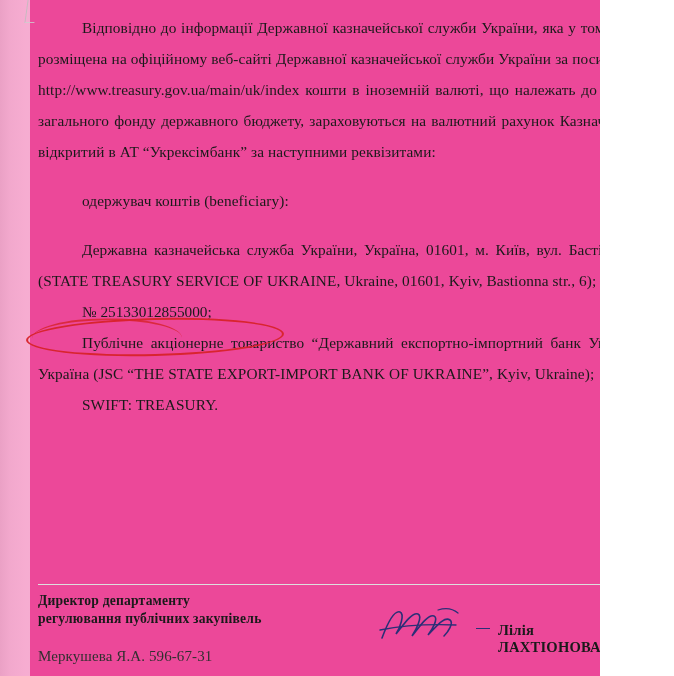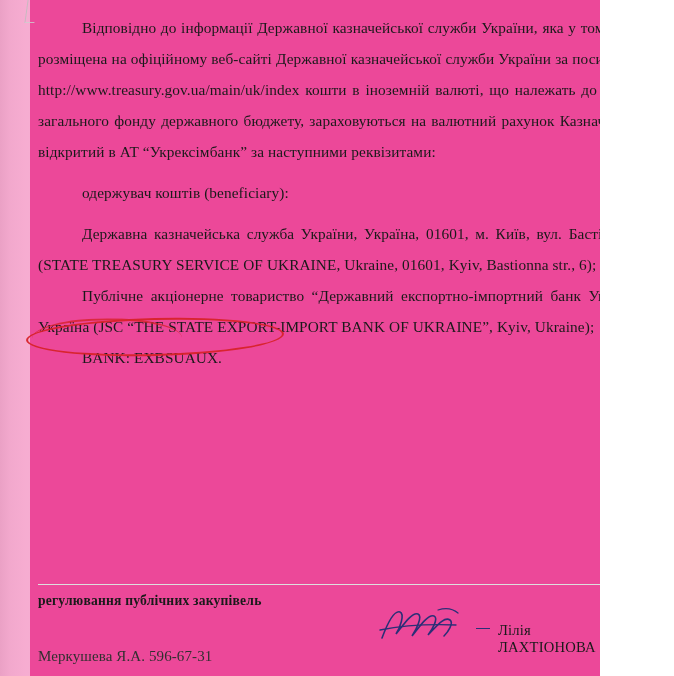--- a/index.html
+++ b/index.html
@@ -49,21 +49,21 @@
 
   p.para {
     margin: 0 0 0 0;
     font-size: 15.3px;
     line-height: 31px;
     text-align: justify;
     text-justify: inter-word;
     text-indent: 44px;
     letter-spacing: 0.1px;
   }
-  p.gap { margin-top: 10px; }
+  p.gap { margin-top: 18px; }
 
   .acct-line {
     position: relative;
     font-size: 15.3px;
     line-height: 31px;
     text-indent: 44px;
     margin: 0;
   }
 
   
@@ -110,21 +110,21 @@
     font-size: 13.6px;
     line-height: 17.5px;
     font-weight: bold;
     letter-spacing: 0.2px;
   }
   .sig-name {
     position: absolute;
     left: 498px;
     top: 622px;
     font-size: 14.6px;
-    font-weight: normal;
+    font-weight: bold;
     letter-spacing: 0.2px;
   }
   .signature-mark {
     position: absolute;
     left: 378px;
     top: 604px;
     width: 108px;
     height: 40px;
   }
   .sig-dash {
@@ -154,34 +154,36 @@
 
   <div class="body-text">
 
     <p class="para">Відповідно до інформації Державної казначейської служби України, яка у тому числі розміщена на офіційному веб-сайті Державної казначейської служби України за посиланням http://www.treasury.gov.ua/main/uk/index кошти в іноземній валюті, що належать до доходів загального фонду державного бюджету, зараховуються на валютний рахунок Казначейства, відкритий в АТ “Укрексімбанк” за наступними реквізитами:</p>
 
     <p class="para gap">одержувач коштів (beneficiary):</p>
 
     <p class="para gap">Державна казначейська служба України, Україна, 01601, м. Київ, вул. Бастіонна, 6 (STATE TREASURY SERVICE OF UKRAINE, Ukraine, 01601, Kyiv, Bastionna str., 6);</p>
 
 
+    <p class="acct-line">№ 25133012855000;</p>
 
 
     <p class="para">Публічне акціонерне товариство “Державний експортно-імпортний банк України”, Україна (JSC “THE STATE EXPORT-IMPORT BANK OF UKRAINE”, Kyiv, Ukraine);</p>
 
-    <p class="para">BANK: EXBSUAUX.</p>
+    <p class="para">SWIFT: TREASURY.</p>
 
 
   </div>
 
   <div class="red-ellipse"></div>
 
   <div class="sig-divider"></div>
 
   <div class="sig-block">
+    <div>Директор департаменту</div>
     <div>регулювання публічних закупівель</div>
   </div>
 
   <div class="signature-mark">
     <svg width="108" height="40" viewBox="0 0 108 40" fill="none" xmlns="http://www.w3.org/2000/svg">
       <path d="M4 34 C10 18, 16 6, 22 8 C27 10, 22 24, 18 30 C26 20, 34 8, 40 10 C45 12, 38 26, 34 32 C42 22, 50 10, 56 12 C61 14, 54 26, 50 31 C58 23, 66 12, 72 16 C76 19, 70 28, 66 32" stroke="#2b2f77" stroke-width="1.6" stroke-linecap="round" fill="none"></path>
       <path d="M2 26 C22 22, 52 20, 78 21" stroke="#2b2f77" stroke-width="1.3" stroke-linecap="round" fill="none"></path>
       <path d="M60 6 C66 4, 74 4, 80 9" stroke="#2b2f77" stroke-width="1.2" stroke-linecap="round" fill="none"></path>
     </svg>
   </div>

